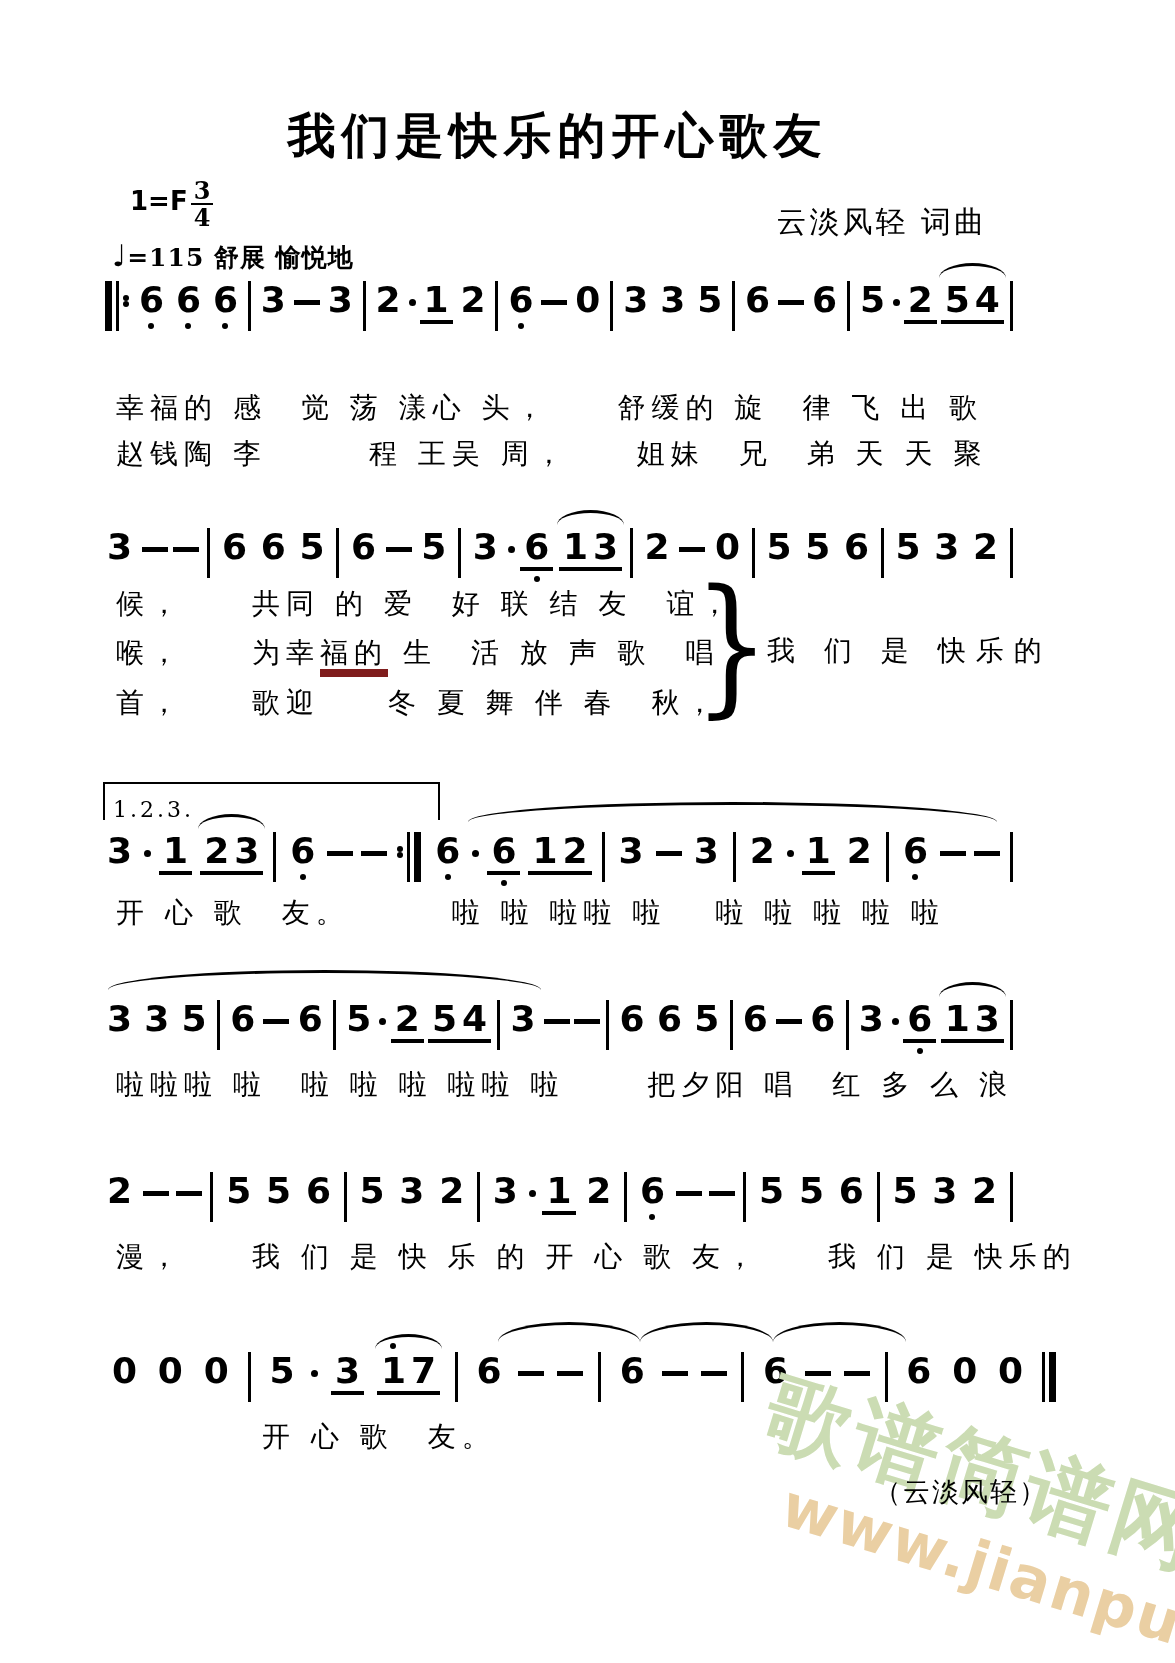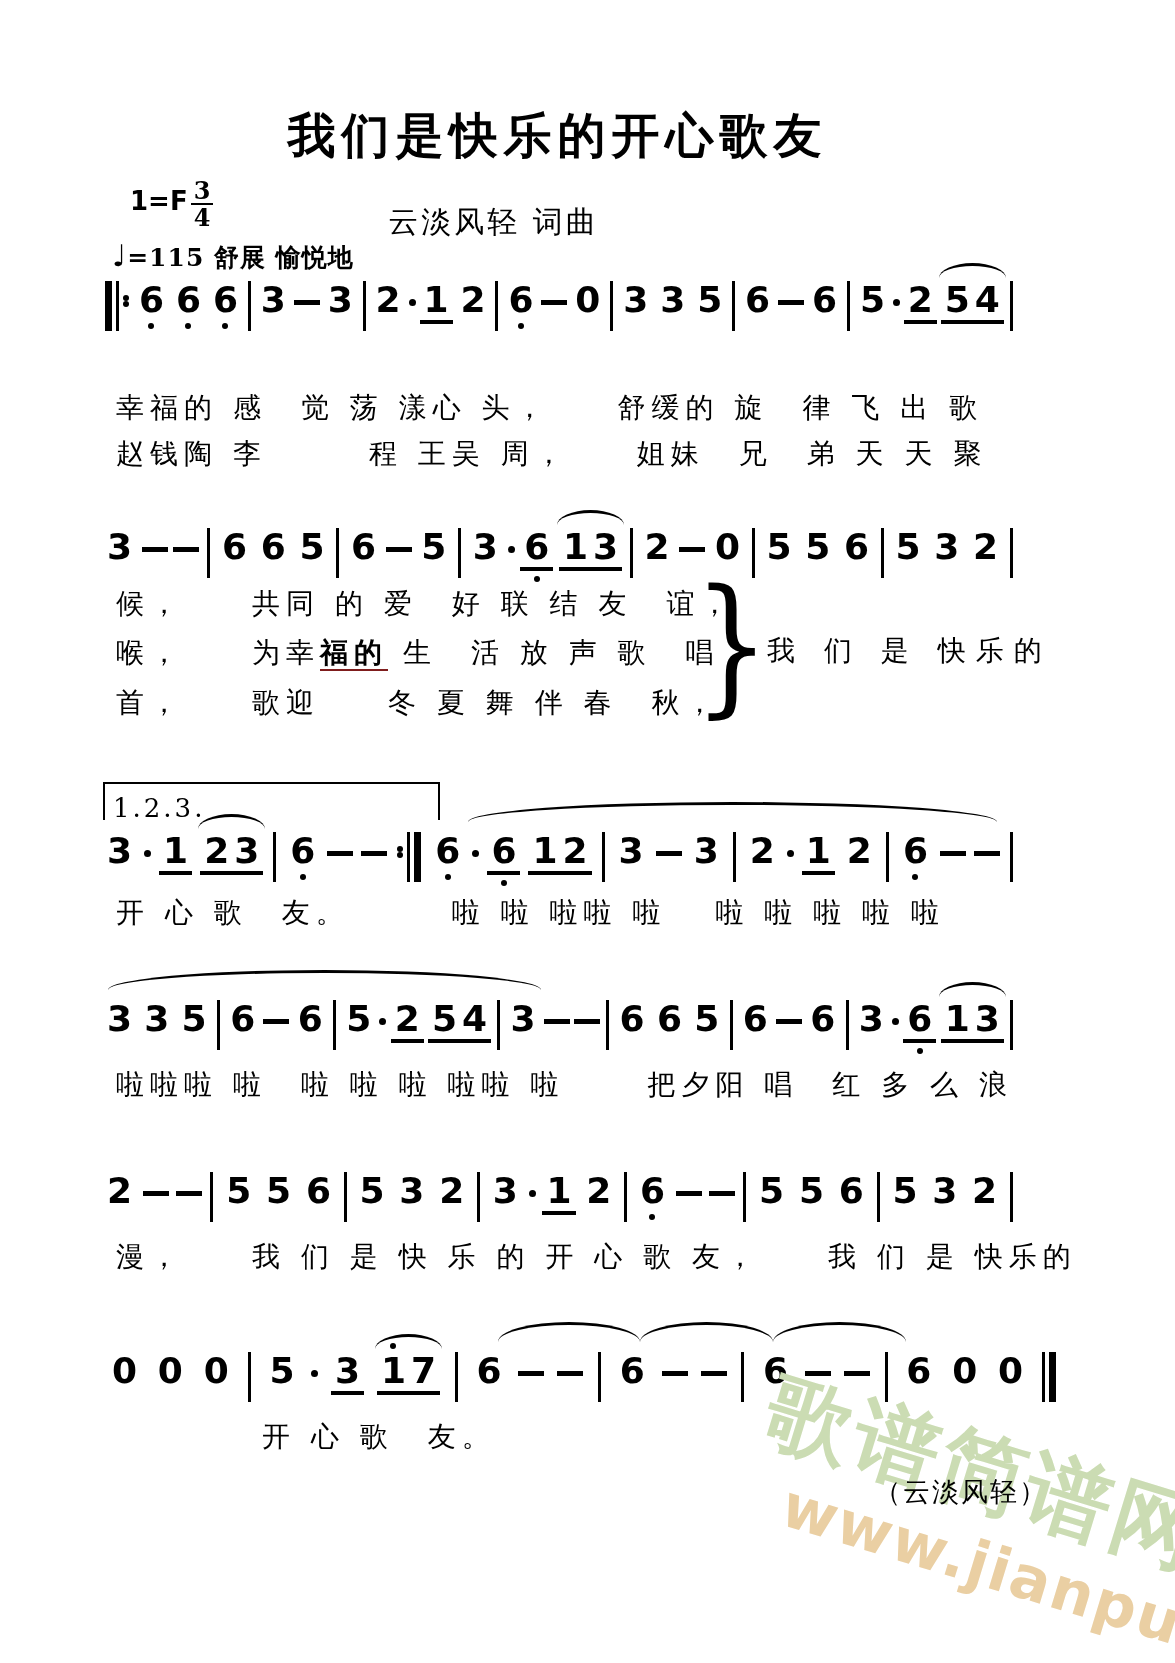--- a/index.html
+++ b/index.html
@@ -7,21 +7,21 @@
         font-family:"DejaVu Serif",serif;color:#000;overflow:hidden;}
   .title{position:absolute;top:104px;left:0;width:1115px;text-align:center;
          font-size:48px;font-weight:bold;letter-spacing:6px;}
   .keysig{position:absolute;top:186px;left:130px;display:flex;gap:3px;align-items:flex-start;
           font-family:"DejaVu Sans",sans-serif;font-weight:bold;font-size:26px;}
   .frac{display:inline-flex;flex-direction:column;align-items:center;margin-top:-8px;
         font-family:"DejaVu Serif",serif;font-size:24px;line-height:1.05;}
   .frac b:first-child{border-bottom:2.5px solid #000;padding:0 3px;}
   .tempo{position:absolute;top:226px;left:112px;font-size:25px;font-weight:bold;letter-spacing:1px;margin-top:12px;}
   .qnote{font-size:30px;font-family:"DejaVu Sans",sans-serif;}
-  .credit{position:absolute;top:202px;left:0;width:987px;text-align:center;font-size:30px;letter-spacing:3px;}
+  .credit{position:absolute;top:202px;left:0;width:987px;text-align:right;font-size:30px;letter-spacing:3px;}
 
   
   .mline{position:absolute;left:103px;width:912px;
          font-family:"DejaVu Sans",sans-serif;font-weight:bold;font-size:36px;}
   .l1{top:281px}.l2{top:528px}.l3{top:832px}.l4{top:1000px}.l5{top:1172px}
   .l6{top:1352px;left:108px;width:950px}
   .trow{display:flex;justify-content:space-between;align-items:flex-start;height:50px;}
   .grp{position:relative;display:inline-flex;gap:5px;padding:0 4px;line-height:1.08;}
   .grp b{position:relative;font-weight:bold;font-style:normal;}
   .ul{border-bottom:4px solid #000;}
@@ -38,29 +38,29 @@
   .barwrap i{display:block;font-style:normal;}
   .thin{width:3px;height:50px;background:#000;}
   .thick{width:7px;height:50px;background:#000;}
   .rdots{display:flex;flex-direction:column;gap:9px;margin-top:14px;}
   .rdots i{width:6px;height:6px;border-radius:50%;background:#000;}
   .slur{position:absolute;top:-30px;height:17px;
         border-top:3px solid #000;border-radius:50% 50% 0 0/100% 100% 0 0;}
   .volta{position:absolute;top:-50px;height:36px;
          border-top:2.5px solid #000;border-left:2.5px solid #000;border-right:2.5px solid #000;}
   .vlabel{display:inline-block;font-family:"DejaVu Serif",serif;font-weight:normal;
-          font-size:26px;padding-left:8px;letter-spacing:3px;line-height:1.15;}
+          font-size:22px;padding-left:8px;letter-spacing:3px;line-height:1.15;}
 
   
   .lyr{position:absolute;left:116px;font-size:28px;letter-spacing:6px;white-space:pre;}
   .r1a{top:344px}.r1b{top:389px}.r1c{top:435px}
   .r2a{top:585px}.r2b{top:634px}.r2c{top:684px}
   .r3{top:894px}.r4{top:1066px}.r5{top:1238px}
   .r6{top:1418px;left:262px}
-  .lul{border-bottom:2px solid #7f1d1d;font-weight:bold;}
+  .lul{border-bottom:8px solid #7f1d1d;}
   .brace{position:absolute;left:684px;top:574px;font-size:150px;line-height:0.95;
          transform:scaleX(0.8);font-family:"DejaVu Serif",serif;}
   .sidetext{position:absolute;left:767px;top:632px;font-size:28px;letter-spacing:10px;white-space:pre;}
 
   
   .maker{position:absolute;left:874px;top:1474px;font-size:27px;letter-spacing:2px;z-index:3;}
   .wm{position:absolute;font-weight:bold;transform:rotate(17deg);transform-origin:left top;
       z-index:1;font-family:"DejaVu Sans",sans-serif;white-space:nowrap;}
   .wm1{left:786px;top:1352px;font-size:86px;letter-spacing:4px;}
   .wm2{left:794px;top:1470px;font-size:60px;letter-spacing:2px;}

